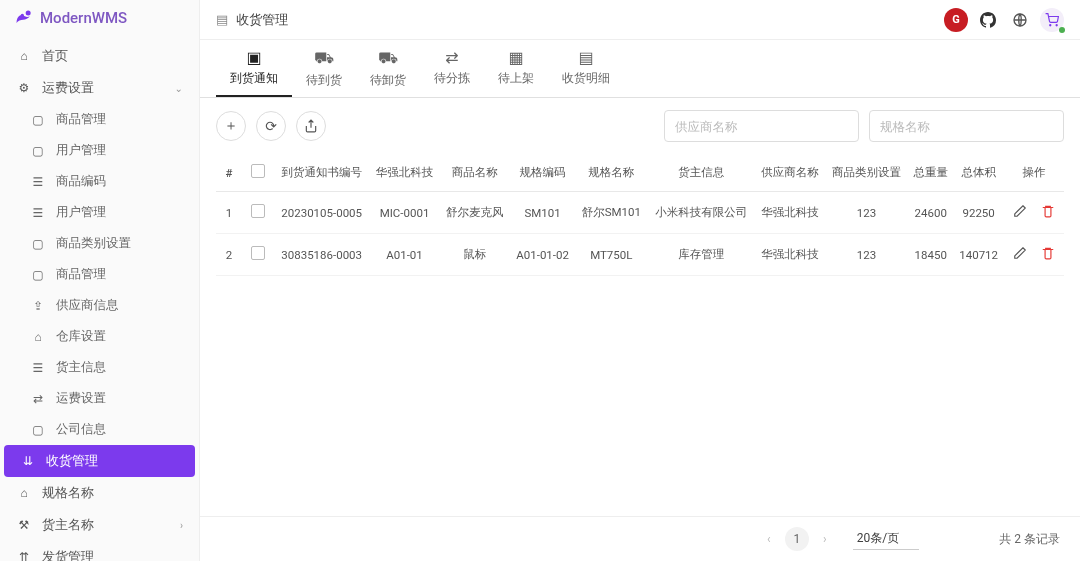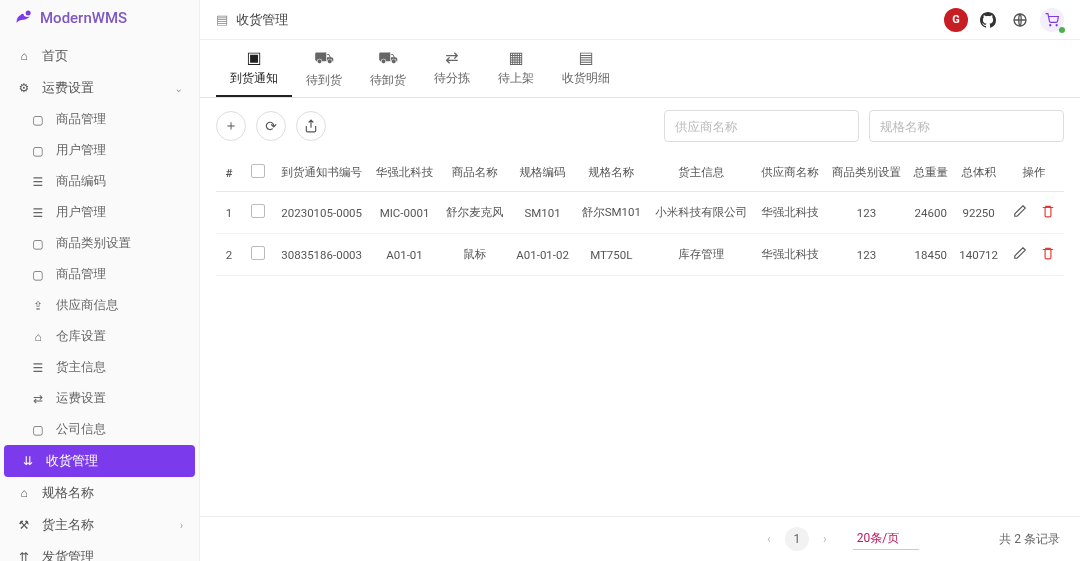--- a/index.html
+++ b/index.html
@@ -44,21 +44,21 @@
     th.idx, td.idx { width:26px; }
     th.chk, td.chk { width:32px; }
     .chkbox { width:14px; height:14px; border:1.5px solid #bbb; border-radius:2px; display:inline-block; cursor:pointer; }
     .row-act { display:inline-flex; align-items:center; justify-content:center; width:20px; cursor:pointer; }
     .row-act.del { color:#e53935; margin-left:8px; }
 
     .footer { display:flex; align-items:center; padding:10px 20px; border-top:1px solid #eee; font-size:12px; color:#666; }
     .footer .spacer { flex:1; }
     .page-btn { width:24px; height:24px; border:none; background:transparent; color:#bbb; cursor:pointer; font-size:12px; }
     .page-cur { width:24px; height:24px; border-radius:50%; background:#f2f2f2; display:inline-flex; align-items:center; justify-content:center; color:#666; margin:0 4px; }
-    .page-size { margin:0 80px 0 16px; border:none; border-bottom:1px solid #ccc; background:transparent; font-size:12px; color:#be185d; padding:2px 20px 2px 4px; position:relative; }
+    .page-size { margin:0 80px 0 16px; border:none; border-bottom:1px solid #ccc; background:transparent; font-size:12px; color:#404040; padding:2px 20px 2px 4px; position:relative; }
   </style>
 </head>
 <body>
 
 <div class="app">
   <aside class="sidebar">
     <div class="logo">
       <svg width="20" height="20" viewBox="0 0 24 24" fill="#7c3aed">
           <path d="M3 18c2-3 5-4 8-4s6-1 8-4c-2 1-4 1-6 0s-4-2-6-1-4 4-4 9z"></path>
           <circle cx="17" cy="6" r="3"></circle>

